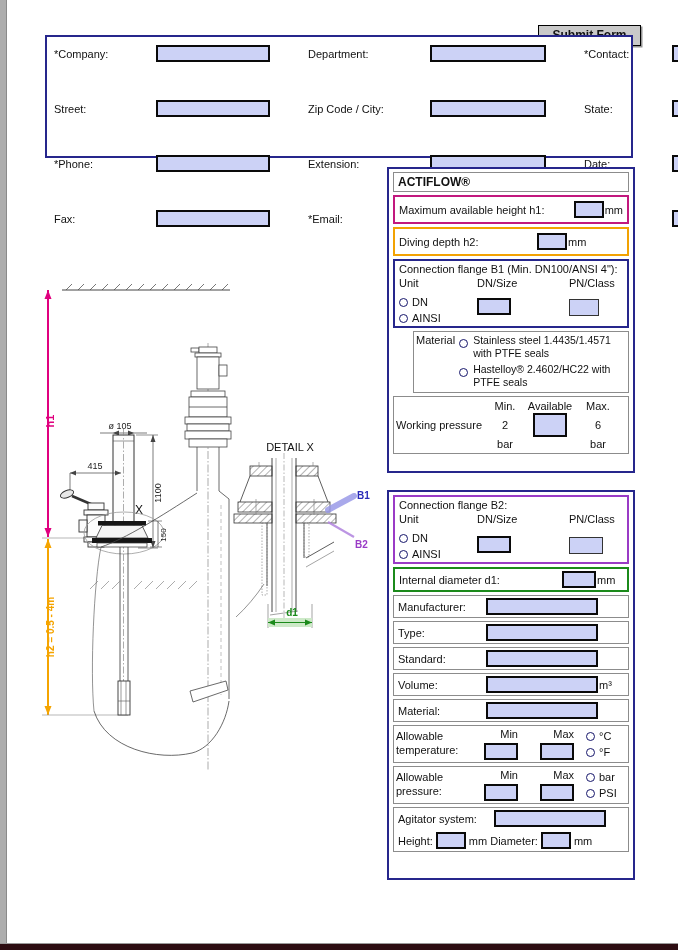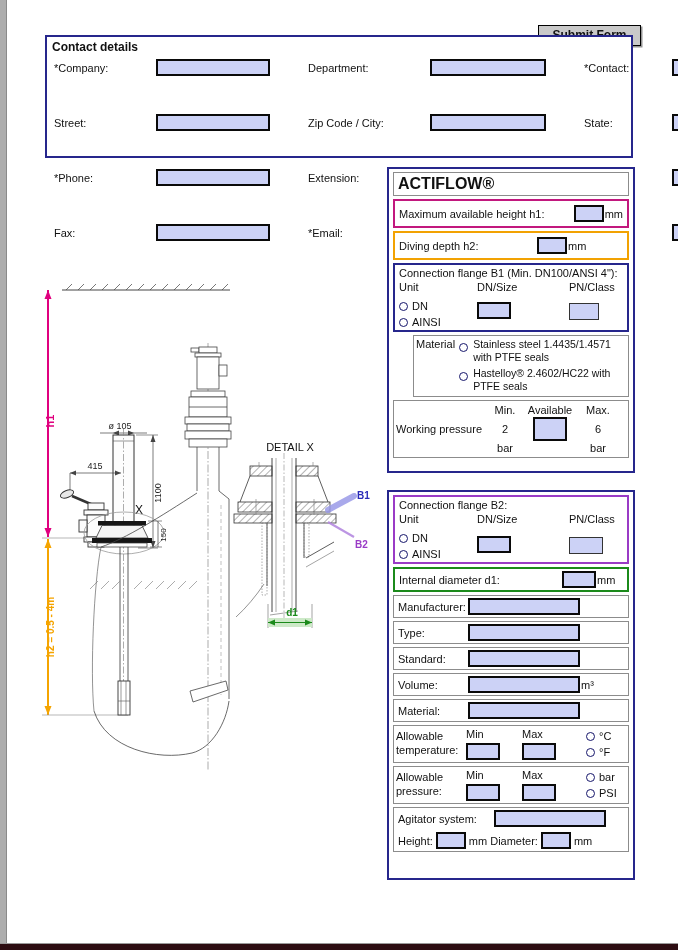--- a/index.html
+++ b/index.html
@@ -25,21 +25,21 @@
 
   .btn-submit{position:absolute;left:538px;top:25px;width:103px;height:21px;
         background:var(--button_bg,#c9c9c9);border:1px solid #000;
         box-shadow:1.5px 1.5px 0 rgba(60,60,60,.55);
         font-weight:bold;font-size:12px;text-align:center;line-height:19px;cursor:pointer;}
 
   .actiflow{left:387px;top:167px;width:248px;height:306px;display:flex;flex-direction:column;}
   .reactor{left:387px;top:490px;width:248px;height:390px;display:flex;flex-direction:column;}
   .subbox{border:1px solid #8c8c8c;margin:3px 4px 0;padding:2px 4px;font-size:11px;
         background:#fff;flex:0 0 auto;}
-  .box-title{font-weight:bold;font-size:16px;}
+  .box-title{font-weight:bold;font-size:12px;}
   .bpink{border:2px solid var(--pink,#c2187e);}
   .borange{border:2px solid var(--orange,#f2a202);}
   .bnavy{border:2px solid var(--navy,#26268c);}
   .bpurple{border:2px solid var(--purple,#9a3bc6);}
   .bgreen{border:2px solid var(--green,#1b8a1b);}
   .hrow{display:flex;align-items:center;padding:4px 4px;justify-content:center;}
   .hrow .lbl{white-space:nowrap;}
   .sp{flex:1;}
   .unit{margin-left:1px;}
 
@@ -57,43 +57,42 @@
   .mat .otext{max-width:176px;line-height:1.25;}
 
   .wp{display:grid;grid-template-columns:90px 38px 52px 44px;align-items:center;
         text-align:center;row-gap:1px;padding:3px 2px;}
   .wp .wlab{text-align:left;}
   .wp input{margin:0 auto;}
 
   .srow{display:flex;align-items:center;margin:2px 0;}
 
   .frow{display:flex;align-items:center;}
-  .frow .flab{width:70px;flex:0 0 auto;}
+  .frow .flab{width:88px;flex:0 0 auto;}
 
   .mmbox{display:flex;align-items:center;gap:4px;padding:2px;}
   .mmlabel{width:66px;line-height:1.25;}
-  .mmcol{display:flex;flex-direction:column;align-items:flex-start;gap:3px;width:52px;}
+  .mmcol{display:flex;flex-direction:column;align-items:flex-end;gap:3px;width:52px;}
   .mmradios{display:flex;flex-direction:column;gap:4px;margin-left:8px;}
 
   .agit .line1{display:flex;align-items:center;margin-bottom:5px;}
   .agit .line2{display:flex;align-items:center;gap:3px;}
 
   svg text{font-family:"Liberation Sans",sans-serif;}
   .drawing{position:absolute;}
 </style>
 </head>
 <body>
 
 <div class="page">
   <div class="left-strip"></div>
 
   <div class="btn-submit">Submit Form</div>
 
   <div class="section contact">
-    <div class="sec-title">Contact details</div>
     <div class="contact-grid">
       <span class="cl">*Company:</span>
       <input class="field" style="">
       <span class="cl">Department:</span>
       <input class="field" style="">
       <span class="cl">*Contact:</span>
       <input class="field" style="">
 
       <span class="cl">Street:</span>
       <input class="field" style="">

